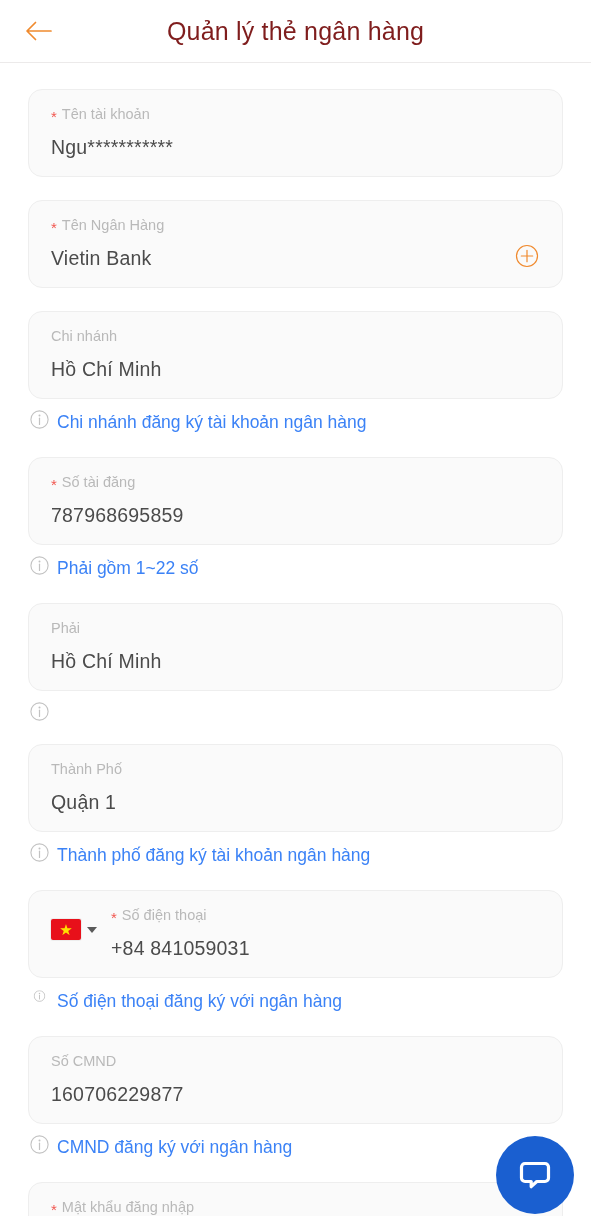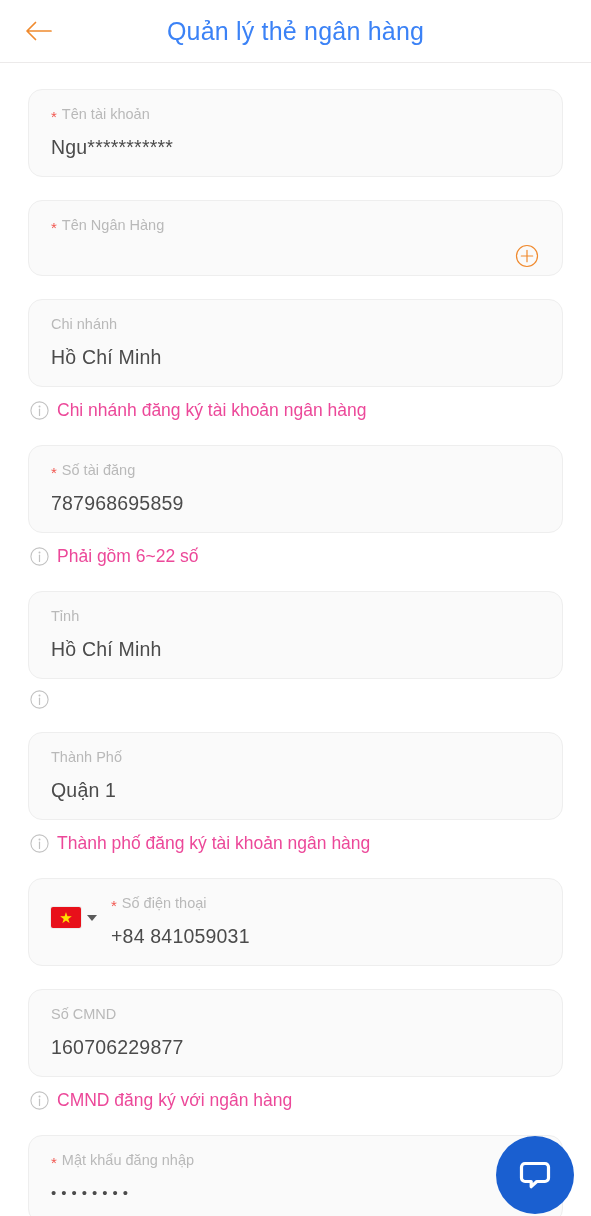--- a/index.html
+++ b/index.html
@@ -19,21 +19,21 @@
     display: flex; align-items: center;
     background:#fff;
   }
   .back-btn {
     position: absolute; left: 16px; top: 50%; transform: translateY(-50%);
     width: 44px; height: 44px; display:flex; align-items:center; justify-content:center;
     cursor: pointer;
   }
   .page-title {
     width: 100%; text-align: center;
-    font-size: 25px; color: #3b82f6; font-weight: 400;
+    font-size: 25px; color: #7f1d1d; font-weight: 400;
     letter-spacing: .2px;
   }
 
   
   .form { padding: 0 28px; }
   .field {
     position: relative;
     background: #fafafa;
     border: 1px solid #eeeeee;
     border-radius: 14px;
@@ -55,23 +55,23 @@
 
   .field-action {
     position: absolute; right: 18px; top: 50%; transform: translateY(-50%);
     width: 34px; height: 34px; display:flex; align-items:center; justify-content:center;
     cursor: pointer;
   }
   .field-action.plus { top: 38px; transform:none; }
 
   
   .hint {
-    display: flex; align-items: center; gap: 8px;
+    display: flex; align-items: flex-start; gap: 8px;
     margin: 11px 0 0 2px;
-    font-size: 17.5px; color: #ec4899; line-height: 24px;
+    font-size: 17.5px; color: #3b82f6; line-height: 24px;
   }
   .hint .hint-ico { flex: 0 0 auto; display:flex; align-items:center; }
   .hint.small-ico .hint-ico { transform: scale(.62) translateY(-4px); transform-origin: center; }
 
   
   .field.phone { padding-left: 22px; }
   .phone-row { display: flex; align-items: flex-start; }
   .flag-wrap {
     display: flex; align-items: center; gap: 6px;
     padding-top: 14px; cursor: pointer;
@@ -119,20 +119,21 @@
         <span>Tên tài khoản</span>
       </div>
       <div class="field-value">Ngu***********</div>
     </div>
 
     <div class="field">
       <div class="field-label">
         <span class="req-star">*</span>
         <span>Tên Ngân Hàng</span>
       </div>
+      <div class="field-value">Vietin Bank</div>
       <div class="field-action plus">
         <svg width="26" height="26" viewBox="0 0 26 26" fill="none">
           <circle cx="13" cy="13" r="10.5" stroke="#f08a2e" stroke-width="1.2"></circle>
           <path d="M13 7.3v11.4M7.3 13h11.4" stroke="#f08a2e" stroke-width="1.2" stroke-linecap="round"></path>
         </svg>
       </div>
     </div>
 
     <div class="field">
       <div class="field-label">
@@ -159,26 +160,26 @@
       <div class="field-value">787968695859</div>
     </div>
     <div class="hint">
       <span class="hint-ico">
         <svg width="19" height="19" viewBox="0 0 19 19" fill="none">
           <circle cx="9.5" cy="9.5" r="8.6" stroke="#c2c2c2" stroke-width="1.1"></circle>
           <circle cx="9.5" cy="5.4" r="1" fill="#c2c2c2"></circle>
           <path d="M9.5 8.2v6.2" stroke="#c2c2c2" stroke-width="1.2" stroke-linecap="round"></path>
         </svg>
       </span>
-      <span>Phải gồm 6~22 số</span>
-    </div>
-
-    <div class="field">
-      <div class="field-label">
-        <span>Tỉnh</span>
+      <span>Phải gồm 1~22 số</span>
+    </div>
+
+    <div class="field">
+      <div class="field-label">
+        <span>Phải</span>
       </div>
       <div class="field-value">Hồ Chí Minh</div>
     </div>
     <div class="hint">
       <span class="hint-ico">
         <svg width="19" height="19" viewBox="0 0 19 19" fill="none">
           <circle cx="9.5" cy="9.5" r="8.6" stroke="#c2c2c2" stroke-width="1.1"></circle>
           <circle cx="9.5" cy="5.4" r="1" fill="#c2c2c2"></circle>
           <path d="M9.5 8.2v6.2" stroke="#c2c2c2" stroke-width="1.2" stroke-linecap="round"></path>
         </svg>
@@ -212,20 +213,30 @@
         </div>
         <div class="phone-body">
           <div class="field-label">
             <span class="req-star">*</span>
             <span>Số điện thoại</span>
           </div>
           <div class="field-value">+84 841059031</div>
         </div>
       </div>
     </div>
+    <div class="hint small-ico">
+      <span class="hint-ico">
+        <svg width="19" height="19" viewBox="0 0 19 19" fill="none">
+          <circle cx="9.5" cy="9.5" r="8.6" stroke="#c2c2c2" stroke-width="1.4"></circle>
+          <circle cx="9.5" cy="5.4" r="1.2" fill="#c2c2c2"></circle>
+          <path d="M9.5 8.2v6.2" stroke="#c2c2c2" stroke-width="1.5" stroke-linecap="round"></path>
+        </svg>
+      </span>
+      <span>Số điện thoại đăng ký với ngân hàng</span>
+    </div>
 
     <div class="field">
       <div class="field-label">
         <span>Số CMND</span>
       </div>
       <div class="field-value">160706229877</div>
     </div>
     <div class="hint">
       <span class="hint-ico">
         <svg width="19" height="19" viewBox="0 0 19 19" fill="none">

